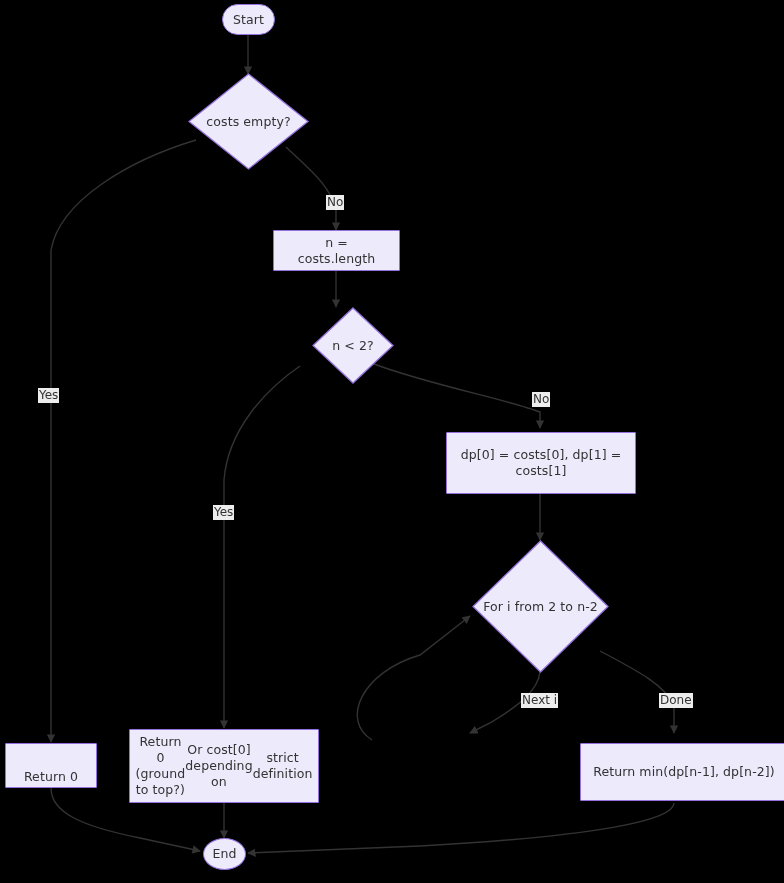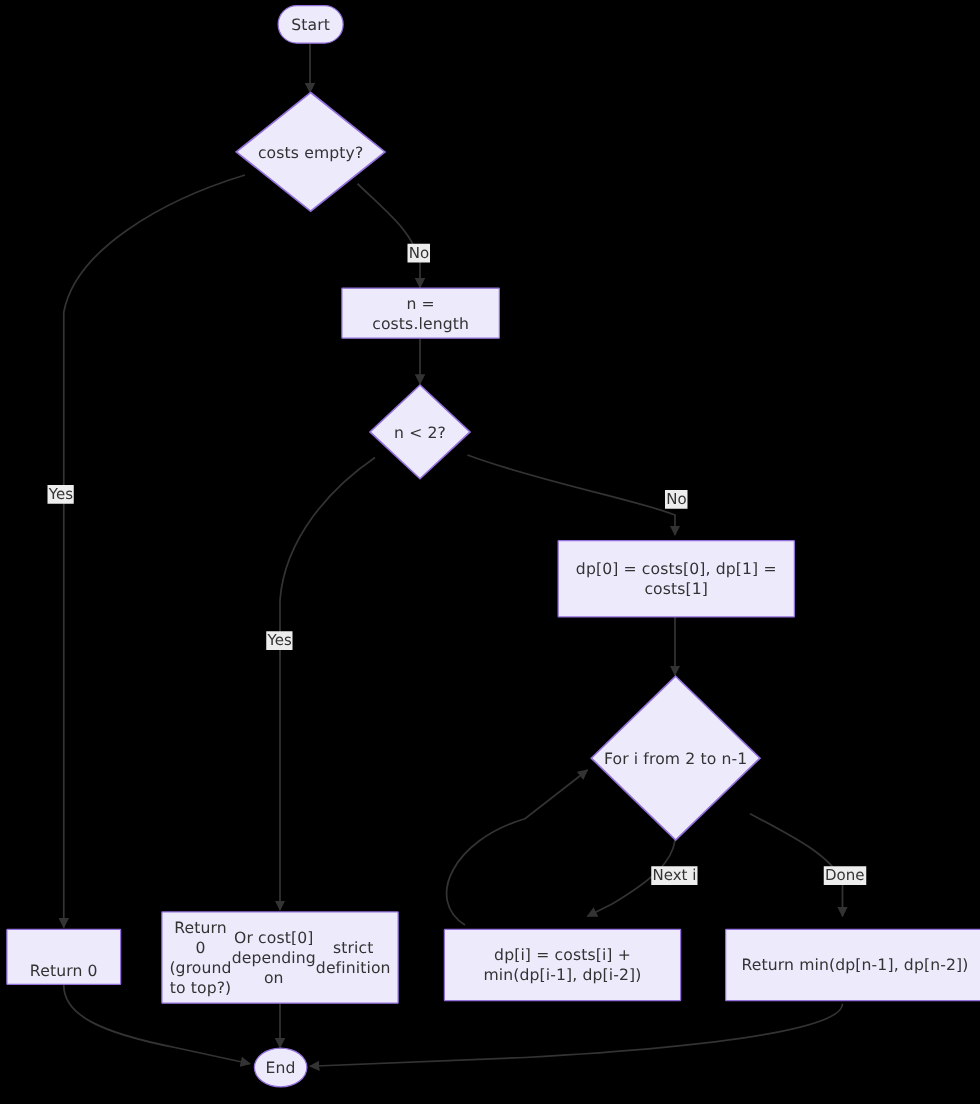--- a/index.html
+++ b/index.html
@@ -142,51 +142,48 @@
     <svg class="diamond-shape" viewBox="0 0 121 97" preserveAspectRatio="none">
       <polygon points="60.5,1 120,48.5 60.5,96 1,48.5"></polygon>
     </svg>
     <span class="diamond-label">costs empty?</span>
   </div>
 
   <div class="node node-rect" style="left:273px; top:230px; width:127px; height:41px;">
     <span>n = costs.length</span>
   </div>
 
-  <div class="node node-diamond" style="left:295px; top:307px; width:82px; height:77px;">
+  <div class="node node-diamond" style="left:312px; top:307px; width:82px; height:77px;">
     <svg class="diamond-shape" viewBox="0 0 82 77" preserveAspectRatio="none">
       <polygon points="41,1 81,38.5 41,76 1,38.5"></polygon>
     </svg>
     <span class="diamond-label">n &lt; 2?</span>
   </div>
 
   <div class="node node-rect" style="left:446px; top:432px; width:190px; height:62px;">
     <span>dp[0] = costs[0], dp[1] = costs[1]</span>
   </div>
 
   <div class="node node-diamond" style="left:472px; top:540px; width:137px; height:133px;">
     <svg class="diamond-shape" viewBox="0 0 137 133" preserveAspectRatio="none">
       <polygon points="68.5,1 136,66.5 68.5,132 1,66.5"></polygon>
     </svg>
-    <span class="diamond-label">For i from 2 to n-1</span>
+    <span class="diamond-label">For i from 2 to n-2</span>
   </div>
 
   <div class="node node-rect" style="left:5px; top:743px; width:92px; height:45px;align-items:flex-end;">
     <span>Return 0</span>
   </div>
 
   <div class="node node-rect" style="left:129px; top:729px; width:190px; height:74px; flex-direction:row;">
     <span>Return 0 (ground to top?)</span>
     <span>Or cost[0] depending on</span>
     <span>strict definition</span>
   </div>
 
-  <div class="node node-rect" style="left:355px; top:743px; width:190px; height:58px;">
-    <span>dp[i] = costs[i] + min(dp[i-1], dp[i-2])</span>
-  </div>
 
   <div class="node node-rect" style="left:580px; top:743px; width:208px; height:58px;">
     <span>Return min(dp[n-1], dp[n-2])</span>
   </div>
 
   <div class="node node-ellipse" style="left:203px; top:838px; width:43px; height:32px;">
     <span>End</span>
   </div>
 
   <div class="edge-label" style="left:38px; top:388px;">

